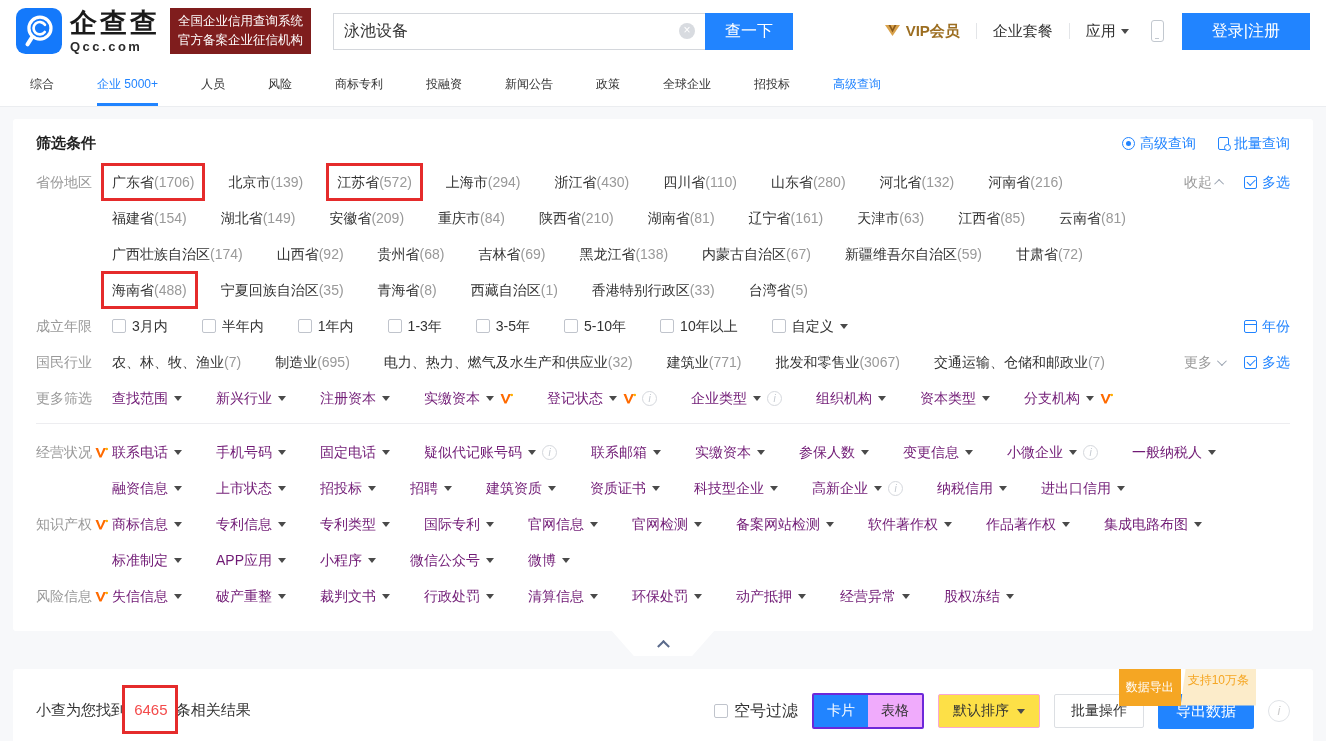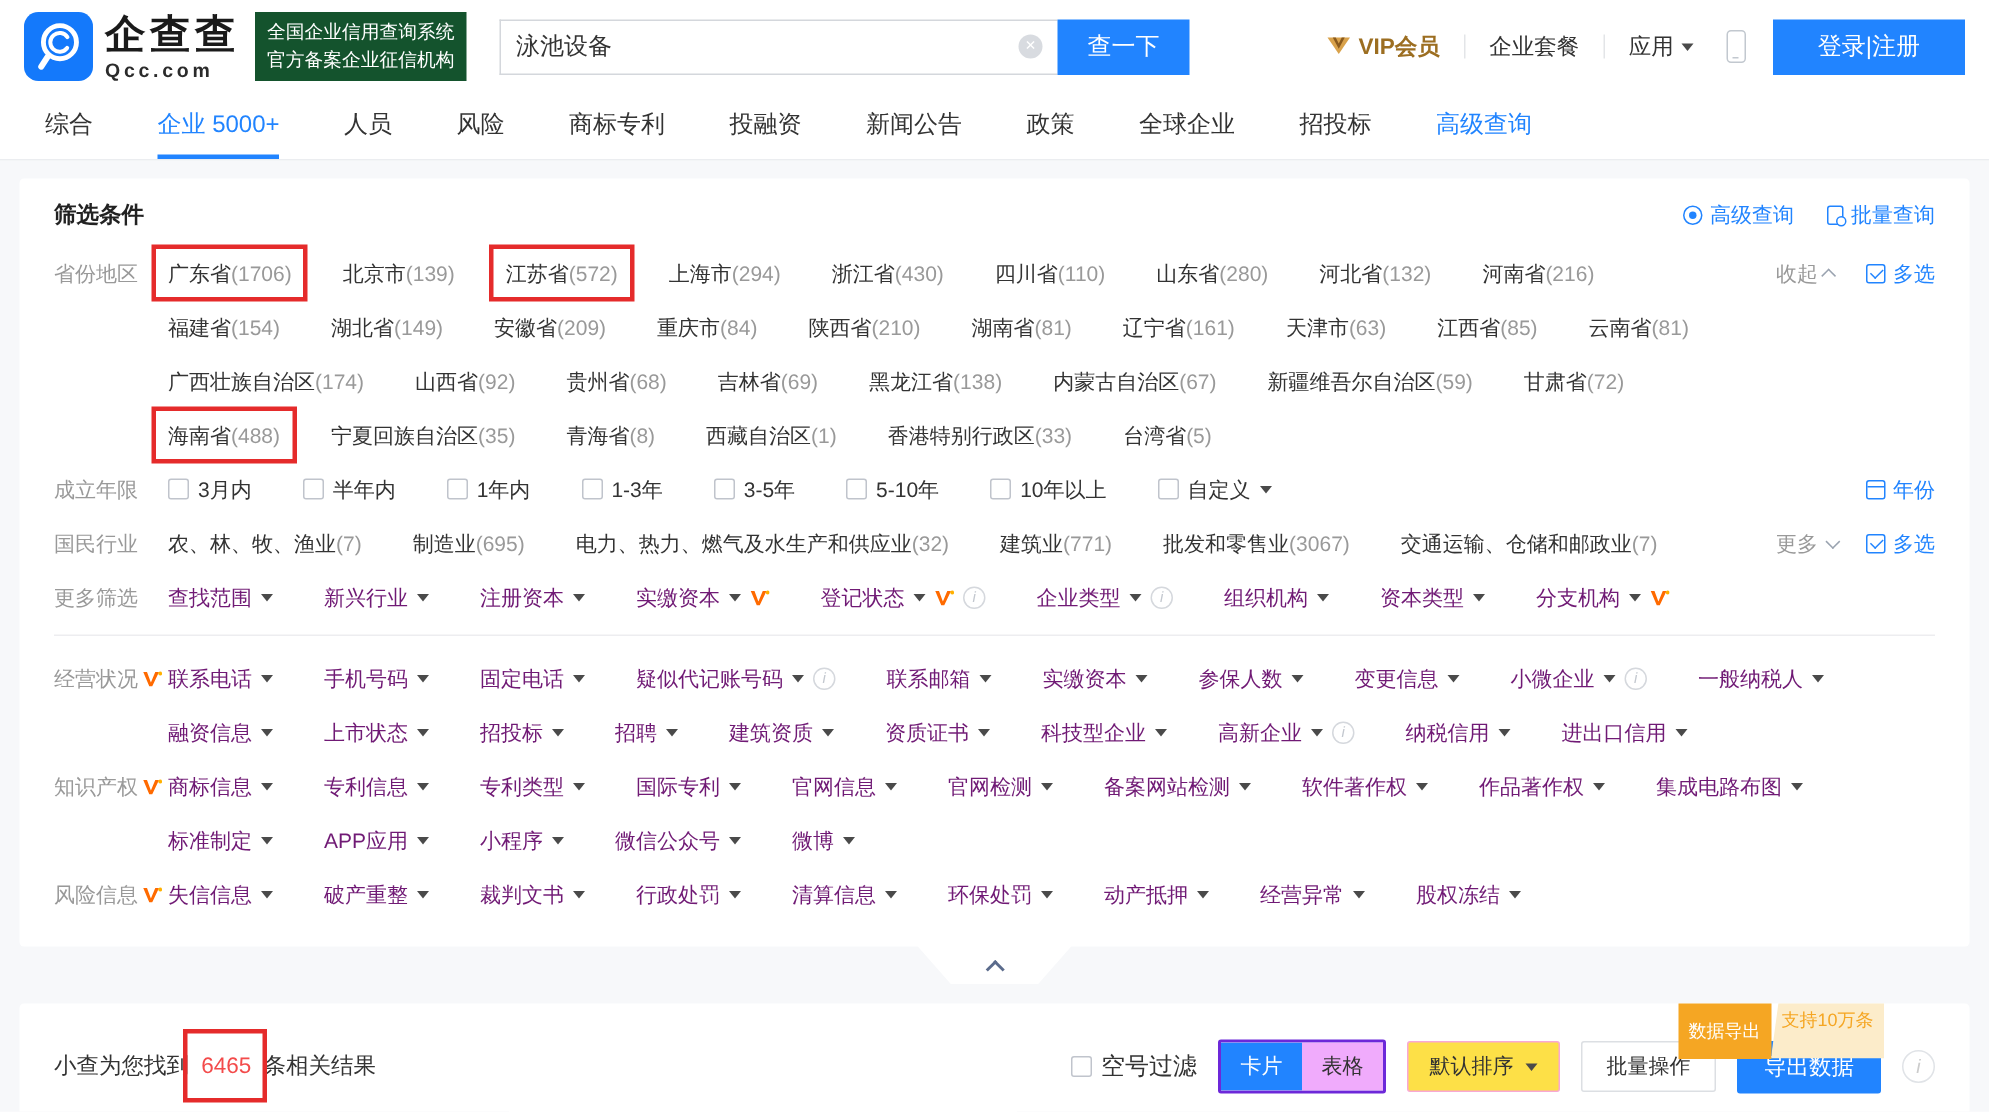--- a/index.html
+++ b/index.html
@@ -6,21 +6,21 @@
   html,body { width:1326px; height:741px; overflow:hidden; background:#f7f8fa;
     font-family:"Liberation Sans","DejaVu Sans",sans-serif; color:#333; }
 
   
   .hdr { background:#fff; height:62px; display:flex; align-items:center; padding:0 16px; }
   .logo-wrap { display:flex; align-items:center; }
   .logo-svg { width:46px; height:46px; display:block; }
   .brand { margin-left:8px; line-height:1; }
   .brand-cn { font-size:27px; font-weight:bold; color:#1a1a1a; letter-spacing:3px;text-align:right; }
   .brand-en { font-size:13px; font-weight:bold; color:#2b2b2b; letter-spacing:2.5px; margin-top:3px; }
-  .red-badge { background:#14532d; color:#fff; font-size:12.5px; line-height:1.55;
+  .red-badge { background:#7f1d1d; color:#fff; font-size:12.5px; line-height:1.55;
     padding:4px 8px; margin-left:10px; white-space:nowrap; }
   .search-area { display:flex; margin-left:22px; }
   .search-box { width:372px; height:37px; border:1px solid #d4d7dc; border-right:none;
     display:flex; align-items:center; padding:0 10px; background:#fff; }
   .search-input { border:none; outline:none; flex:1; font-size:16px; color:#333;
     font-family:inherit; background:transparent; }
   .clear-ic { width:16px; height:16px; border-radius:50%; background:#d8dbe0; color:#fff;
     font-size:12px; line-height:15px; text-align:center; cursor:pointer; }
   .clear-ic::before { content:"×"; }
   .search-btn { height:37px; padding:0 20px; background:#2184ff; color:#fff; border:none;
@@ -32,21 +32,21 @@
   .hdr-link { font-size:15px; color:#333; cursor:pointer; display:flex; align-items:center; gap:5px; }
   .phone-ic { width:13px; height:22px; border:1.5px solid #c2c8cf; border-radius:3px;
     margin:0 18px 0 22px; position:relative; }
   .phone-ic::after { content:""; position:absolute; bottom:2px; left:50%; transform:translateX(-50%);
     width:4px; height:1.5px; background:#c2c8cf; }
   .login-btn { background:#2184ff; color:#fff; font-size:16px; padding:8px 30px;
     border:none; cursor:pointer; font-family:inherit; }
 
   
   .nav { background:#fff; border-bottom:1px solid #ebedf0; padding:0 30px; display:flex; gap:43px; }
-  .tab { font-size:16px; color:#333; line-height:44px; cursor:pointer; position:relative; white-space:nowrap; }
+  .tab { font-size:12px; color:#333; line-height:44px; cursor:pointer; position:relative; white-space:nowrap; }
   .tab.active { color:#2184ff; }
   .tab.active::after { content:""; position:absolute; left:0; right:0; bottom:0; height:3px; background:#2184ff; }
   .tab.blue-link { color:#2184ff; }
 
   
   .panel { background:#fff; margin:12px 13px 0; border-radius:3px; padding:15px 23px 20px; position:relative; }
   .panel-hd { display:flex; align-items:center; margin-bottom:18px; }
   .panel-title { font-size:15px; color:#222; font-weight:bold; }
   .panel-hd-links { margin-left:auto; display:flex; gap:22px; }
   .blue-act { color:#2184ff; font-size:14px; cursor:pointer; display:flex; align-items:center; gap:5px; }

